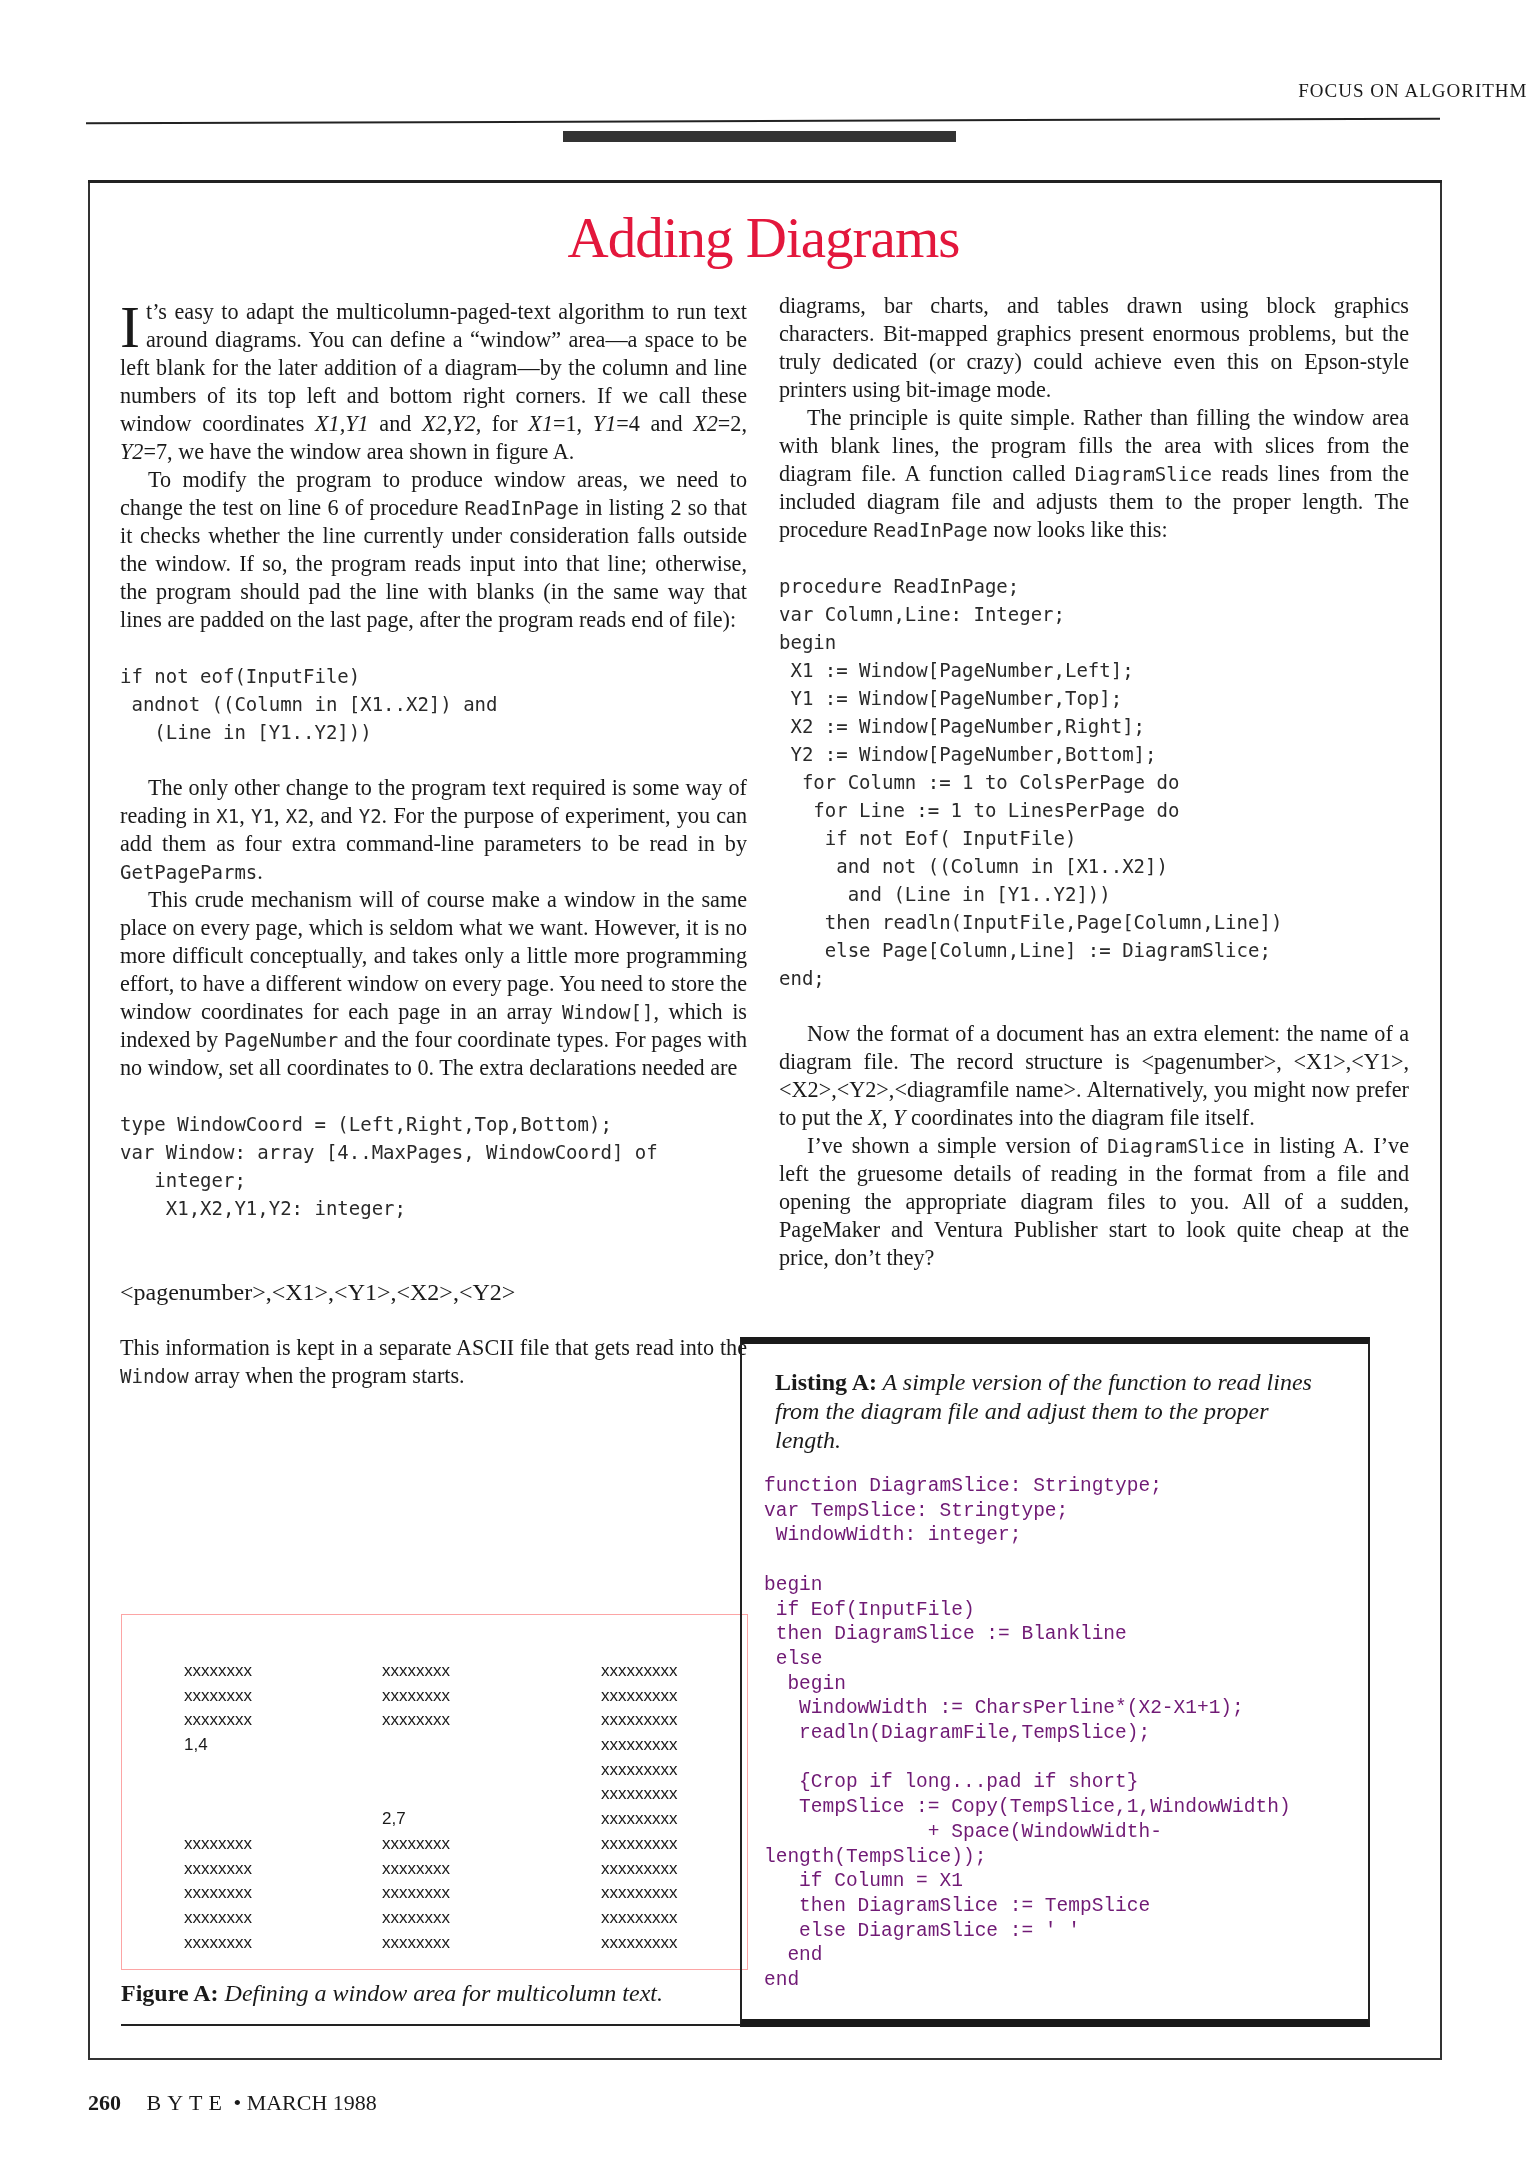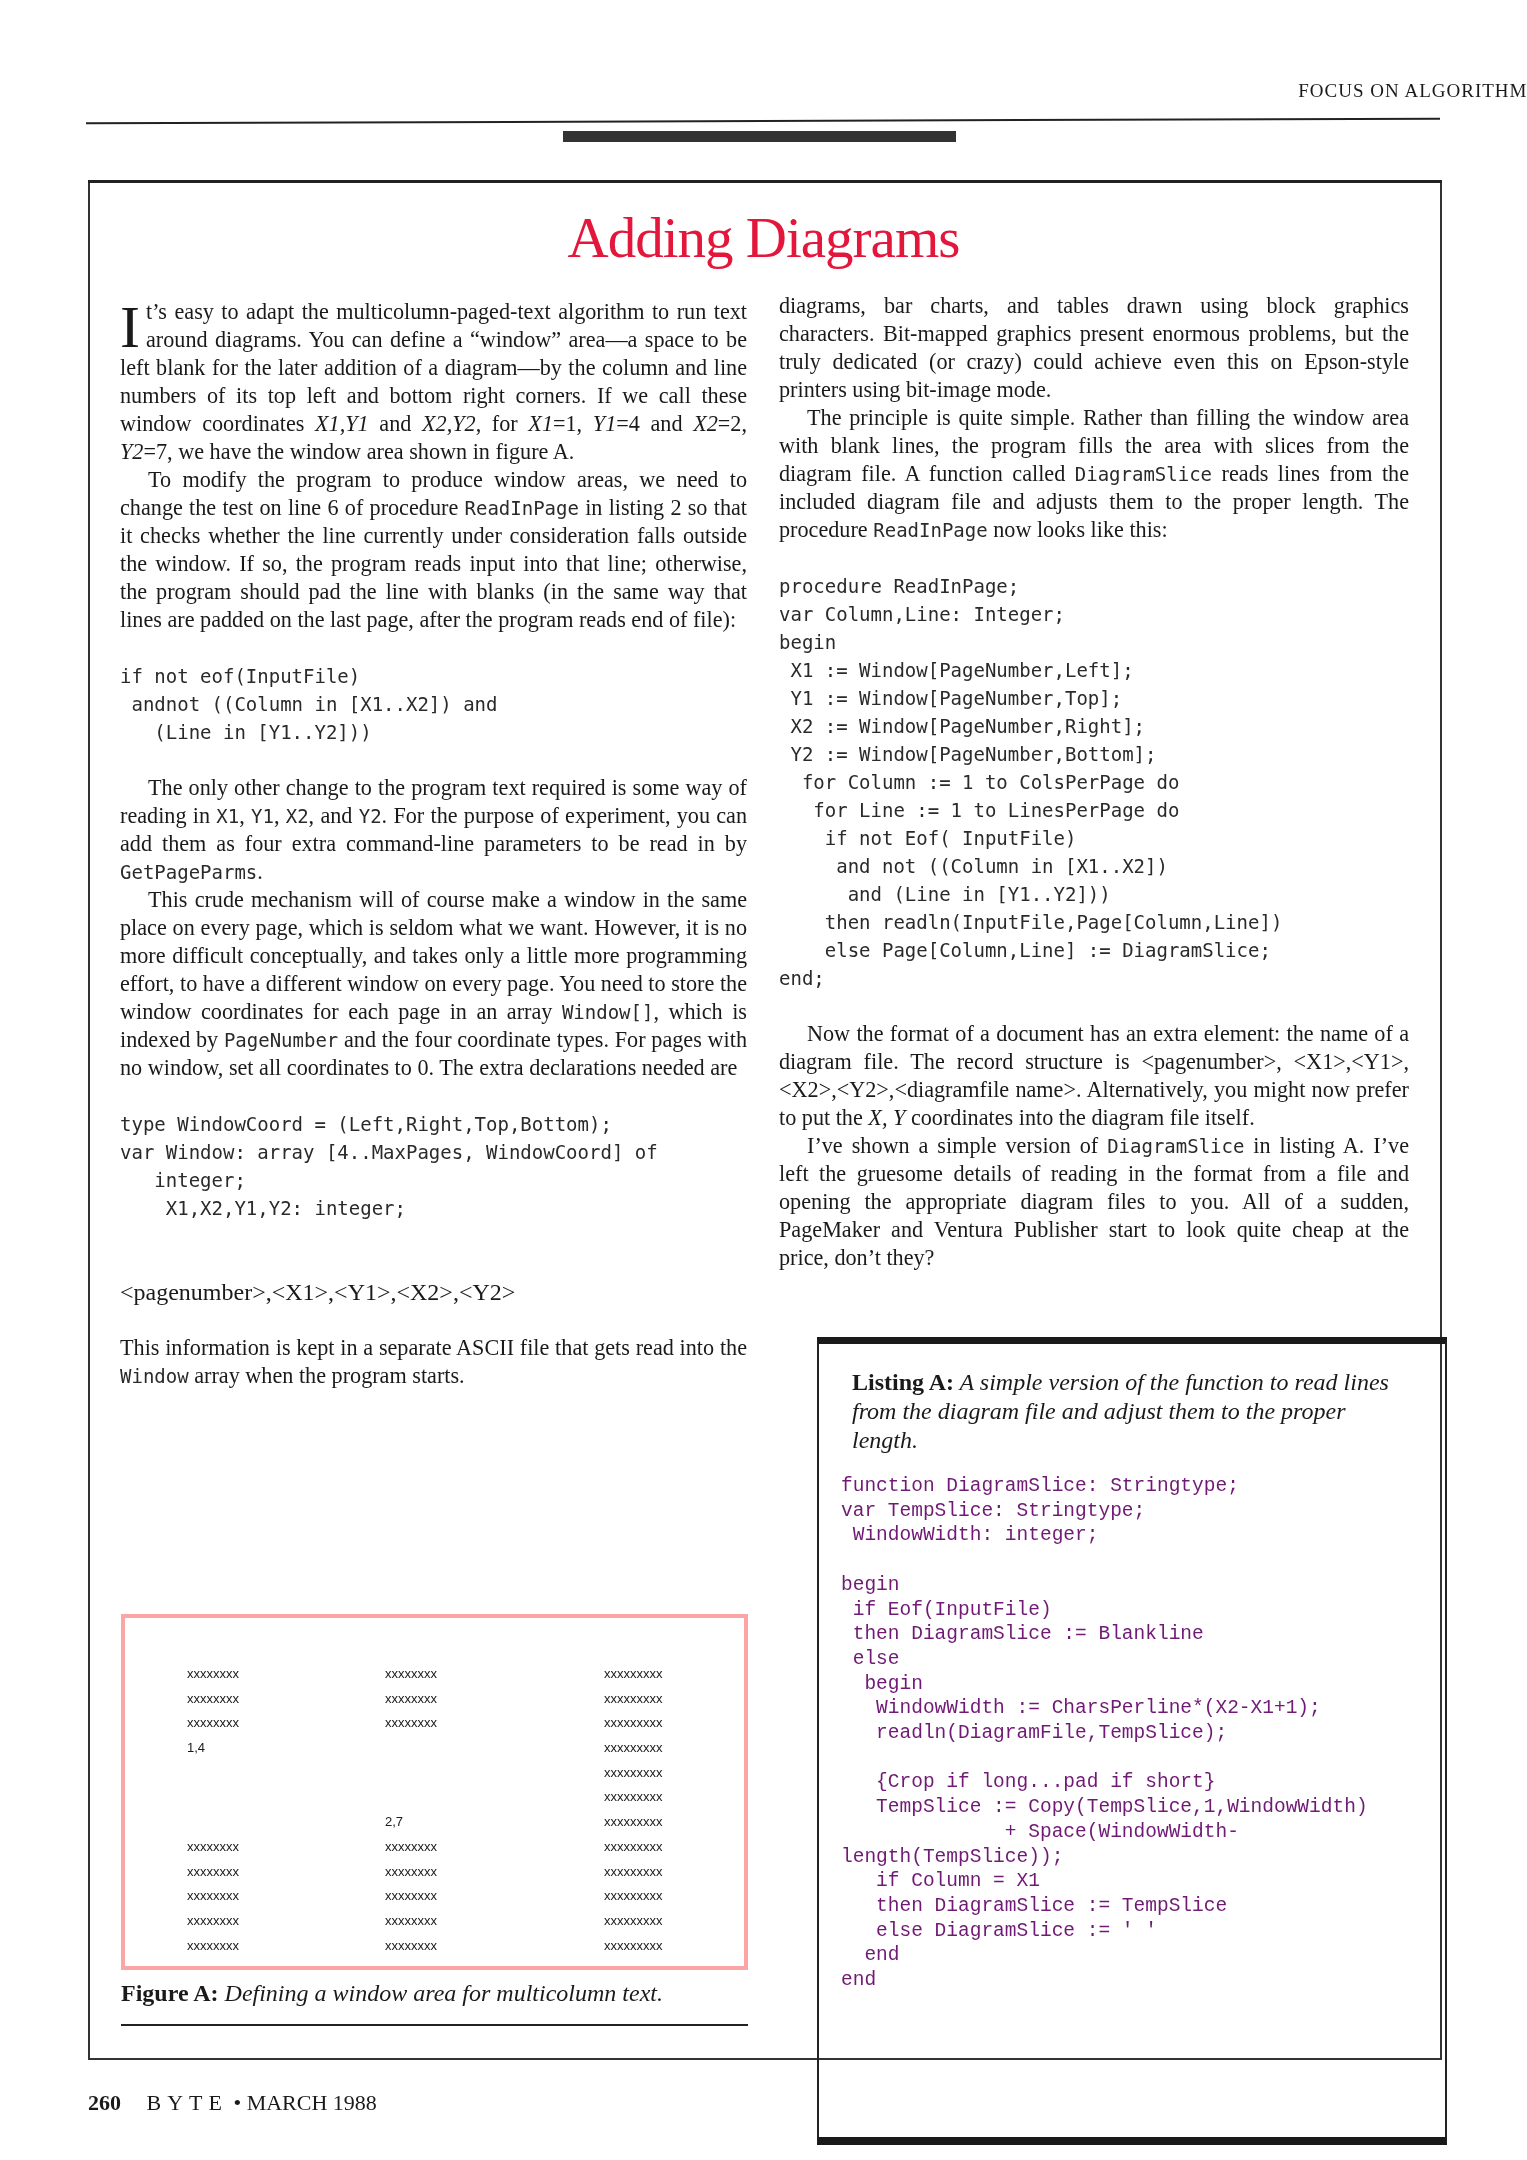--- a/index.html
+++ b/index.html
@@ -12,28 +12,28 @@
   .title { position:absolute; left:0; width:1527px; top:205px; text-align:center; font-size:57px; color:#e3173c; font-family:"Liberation Serif", serif; letter-spacing:-1px; }
   .col { position:absolute; font-size:22.2px; line-height:28px; text-align:justify; }
   .col-left { left:120px; width:627px; top:298px; }
   .col-right { left:779px; width:630px; top:292px; }
   .col p { margin:0; text-indent:28px; }
   .col p.noindent { text-indent:0; }
   .dropcap { float:left; font-size:60px; line-height:50px; margin:4px 6px 0 0; }
   .code { font-family:"DejaVu Sans Mono", monospace; font-size:19px; line-height:28px; white-space:pre; text-align:left; color:#2a2a2a; }
   .gap { height:28px; }
   em.var { font-style:italic; }
-  .figure { position:absolute; left:121px; top:1614px; width:627px; height:356px; border:4px solid #fca5a5; box-sizing:border-box; font-family:"Liberation Sans", sans-serif; font-size:13px; line-height:24.7px; }
+  .figure { position:absolute; left:121px; top:1614px; width:627px; height:356px; border:1px solid #fca5a5; box-sizing:border-box; font-family:"Liberation Sans", sans-serif; font-size:17px; line-height:24.7px; }
   .fig-col { position:absolute; top:44px; }
   .fig-col div { height:24.7px; }
   .fig-caption { position:absolute; left:121px; top:1980px; font-size:24px; }
   .fig-caption b { font-weight:bold; }
   .fig-caption i { font-style:italic; }
   .fig-rule { position:absolute; left:121px; width:627px; top:2024px; height:2px; background:#222; }
-  .listing { position:absolute; left:817px; top:1337px; width:630px; height:808px; border:2px solid #222; border-top:7px solid #1a1a1a; border-bottom:8px solid #1a1a1a; box-sizing:border-box; }
+  .listing { position:absolute; left:740px; top:1337px; width:630px; height:690px; border:2px solid #222; border-top:7px solid #1a1a1a; border-bottom:8px solid #1a1a1a; box-sizing:border-box; }
   .listing-caption { position:absolute; left:33px; top:24px; width:560px; font-size:24px; line-height:29px; }
   .listing-caption b { font-weight:bold; }
   .listing-caption i { font-style:italic; }
   .listing-code { position:absolute; left:22px; top:130px; font-family:"Liberation Mono", monospace; font-size:19.5px; line-height:24.7px; white-space:pre; color:#701a75; }
   .footer { position:absolute; left:88px; top:2090px; font-size:22px; }
   .footer .pg { font-weight:bold; margin-right:20px; }
   .footer .mag { letter-spacing:6px; }
 </style>
 </head>
 <body>

